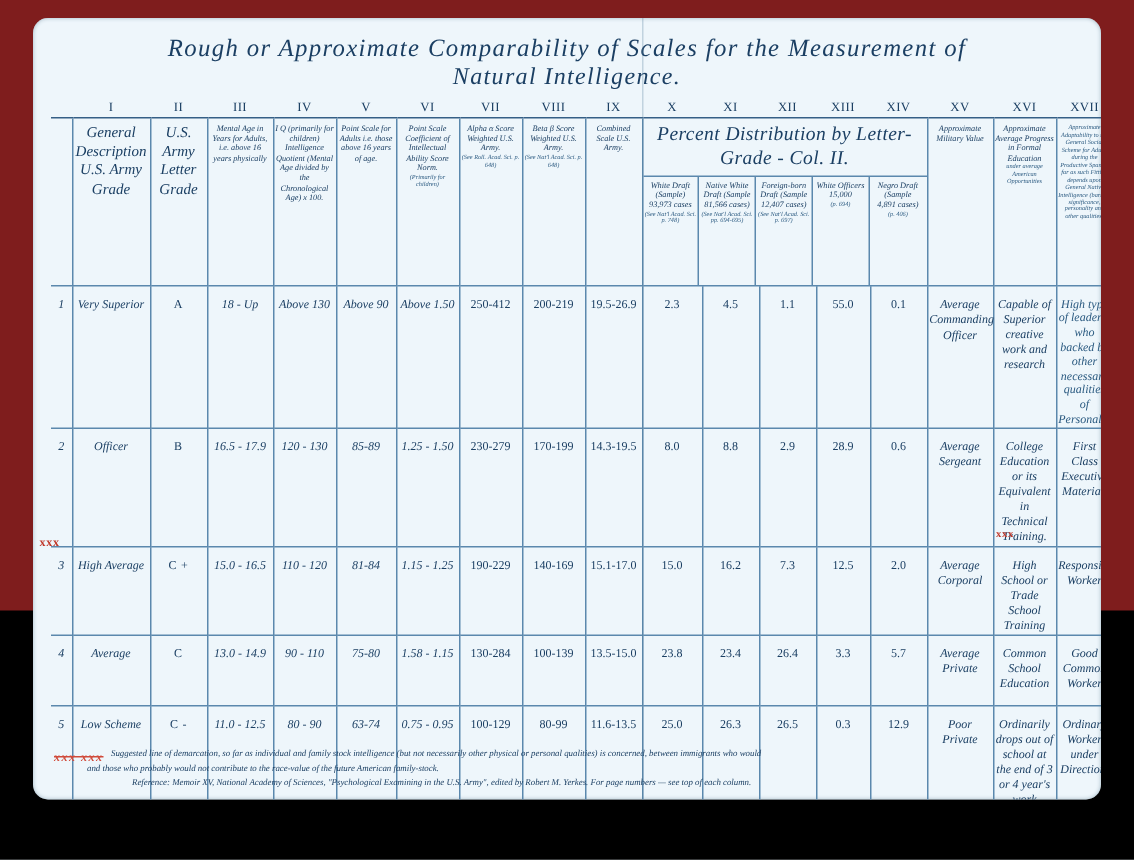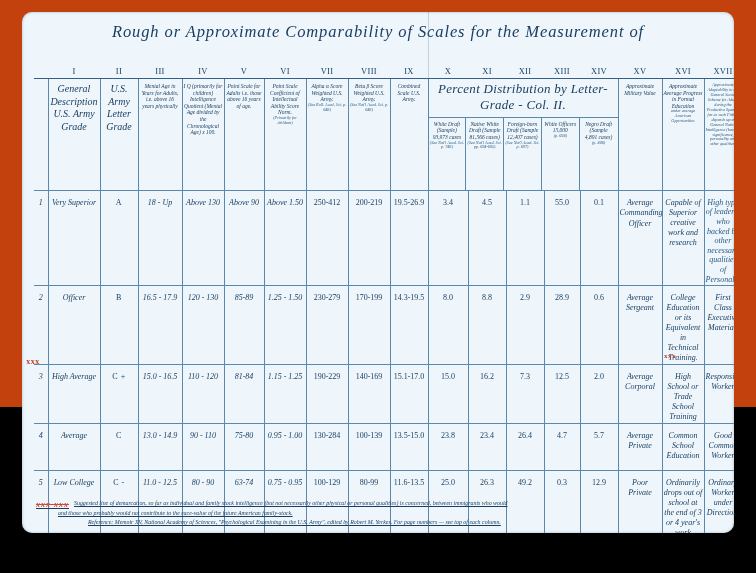--- a/index.html
+++ b/index.html
@@ -2,21 +2,21 @@
 <html><head>
 <meta charset="utf-8">
 <style>
   * { box-sizing: border-box; margin: 0; padding: 0; }
   html, body {
     width: 756px; height: 573px;
     background: #000;
     font-family: "Liberation Serif", serif;
     overflow: hidden;
   }
-  #stage { position: relative; width: 756px; height: 407px; background: #c2410c; }
+  #stage { position: relative; width: 756px; height: 407px; background: #7f1d1d; }
 
   
   #plate {
     position: absolute;
     left: 22px; top: 12px;
     width: 712px; height: 521px;
     background: #eef6fb;
     border-radius: 10px;
     box-shadow: 0 0 3px #9fb6c4 inset;
     overflow: hidden;
@@ -92,21 +92,20 @@
   td.script { font-style: italic; font-size: 6.9px; line-height: 1.3; padding-top: 6px; margin-top: 32px; }
   td.script-sm { font-style: italic; font-size: 5.6px; line-height: 1.25; padding-top: 5px; }
   td.script-xs { font-style: italic; font-size: 4.3px; line-height: 1.2; padding-top: 4px; color:#2b5a80; }
   .italicnum { font-style: italic; font-size: 7.6px; }
 
   
   #footnote {
     position: absolute; left: 14px; top: 487px; width: 690px;
     color: #1b3f63;
     font-style: italic;
-    text-decoration: underline;
   }
   .fn-row { display: flex; align-items: flex-start; gap: 5px; }
   .xxx {
     font-weight: bold; font-size: 8px; letter-spacing: 1px;
     text-decoration: line-through; color: #d04a3a; white-space: nowrap;
     padding-top: 1px;
   }
   .fn-text { font-size: 5.9px; line-height: 1.5; }
   .fn-ref { font-size: 5.9px; line-height: 1.5; padding-left: 52px; }
 
@@ -134,20 +133,21 @@
 <body>
 
 <div id="stage">
 
   <div id="plate">
 
     <div id="seam"></div>
 
     <div class="title-wrap">
       <div class="title-line">Rough or Approximate Comparability of Scales for the Measurement of</div>
+      <div class="title-line l2">Natural Intelligence.</div>
     </div>
 
     <table class="grid">
       <colgroup>
         <col style="width:14px">
           <col style="width:52px">
           <col style="width:38px">
         <col style="width:44px">
           <col style="width:42px">
           <col style="width:40px">
@@ -267,21 +267,21 @@
         <td class="rownum" style="border-left:none">1</td>
         <td class="desc">Very Superior</td>
         <td class="grade">A</td>
         <td class="italicnum">18 - Up</td>
         <td class="italicnum">Above 130</td>
         <td class="italicnum">Above 90</td>
         <td class="italicnum">Above 1.50</td>
         <td class="num">250-412</td>
         <td class="num">200-219</td>
         <td class="num">19.5-26.9</td>
-        <td class="num">3.4</td>
+        <td class="num">2.3</td>
         <td class="num">4.5</td>
         <td class="num">1.1</td>
         <td class="num">55.0</td>
         <td class="num">0.1</td>
         <td class="script">Average Commanding Officer</td>
         <td class="script-sm">Capable of Superior creative work and research</td>
         <td class="script-xs">High type of leader‘s who backed by other necessary qualities of Personality.</td>
       </tr>
 
       <tr class="data">
@@ -326,48 +326,48 @@
         <td class="script-sm">Responsible Worker</td>
       </tr>
 
       <tr class="data">
         <td class="rownum" style="border-left:none">4</td>
         <td class="desc">Average</td>
         <td class="grade">C</td>
         <td class="italicnum">13.0 - 14.9</td>
         <td class="italicnum">90 - 110</td>
         <td class="italicnum">75-80</td>
-        <td class="italicnum">0.95 - 1.00</td>
+        <td class="italicnum">1.58 - 1.15</td>
         <td class="num">130-284</td>
         <td class="num">100-139</td>
         <td class="num">13.5-15.0</td>
         <td class="num">23.8</td>
         <td class="num">23.4</td>
         <td class="num">26.4</td>
-        <td class="num">4.7</td>
+        <td class="num">3.3</td>
         <td class="num">5.7</td>
         <td class="script">Average Private</td>
         <td class="script-sm">Common School Education</td>
         <td class="script-sm">Good Common Worker</td>
       </tr>
 
       <tr class="data">
         <td class="rownum" style="border-left:none">5</td>
-        <td class="desc">Low College</td>
+        <td class="desc">Low Scheme</td>
         <td class="grade">C -</td>
         <td class="italicnum">11.0 - 12.5</td>
         <td class="italicnum">80 - 90</td>
         <td class="italicnum">63-74</td>
         <td class="italicnum">0.75 - 0.95</td>
         <td class="num">100-129</td>
         <td class="num">80-99</td>
         <td class="num">11.6-13.5</td>
         <td class="num">25.0</td>
         <td class="num">26.3</td>
-        <td class="num">49.2</td>
+        <td class="num">26.5</td>
         <td class="num">0.3</td>
         <td class="num">12.9</td>
         <td class="script">Poor Private</td>
         <td class="script-sm">Ordinarily drops out of school at the end of 3 or 4 year's work</td>
         <td class="script-sm">Ordinary Worker under Direction.</td>
       </tr>
 
       <tr class="data">
         <td class="rownum" style="border-left:none">6</td>
         <td class="desc">Inferior</td>

